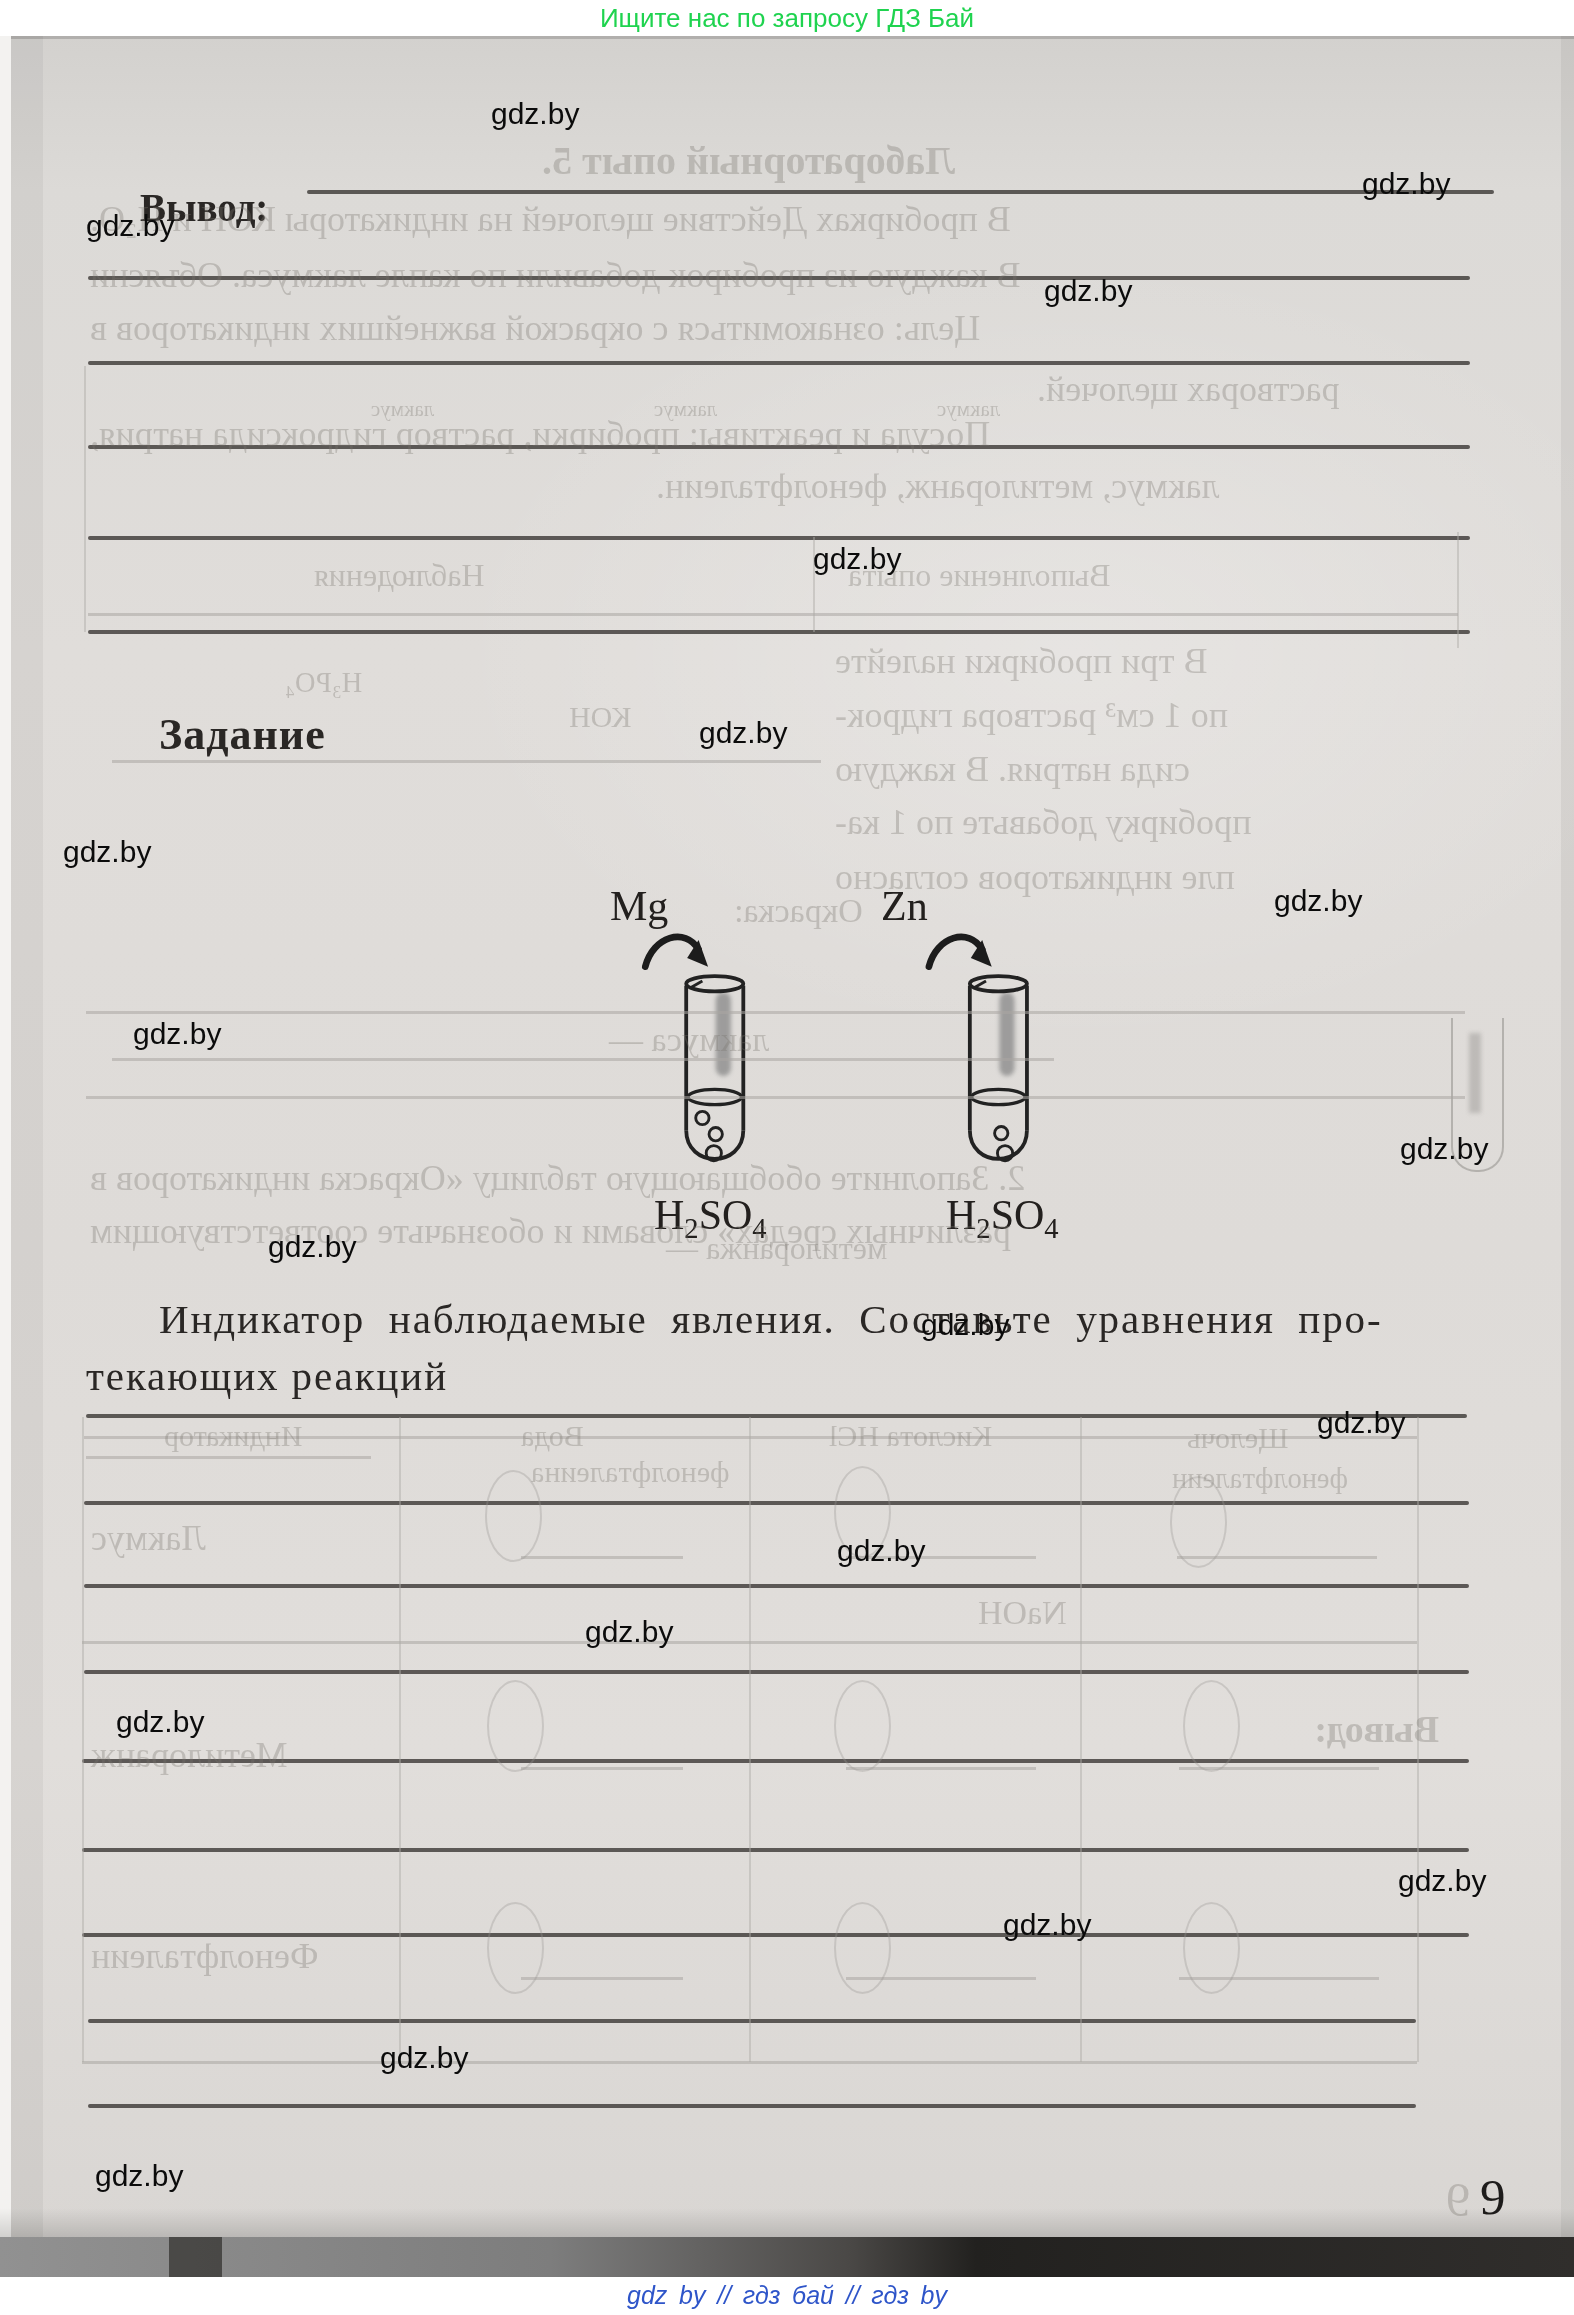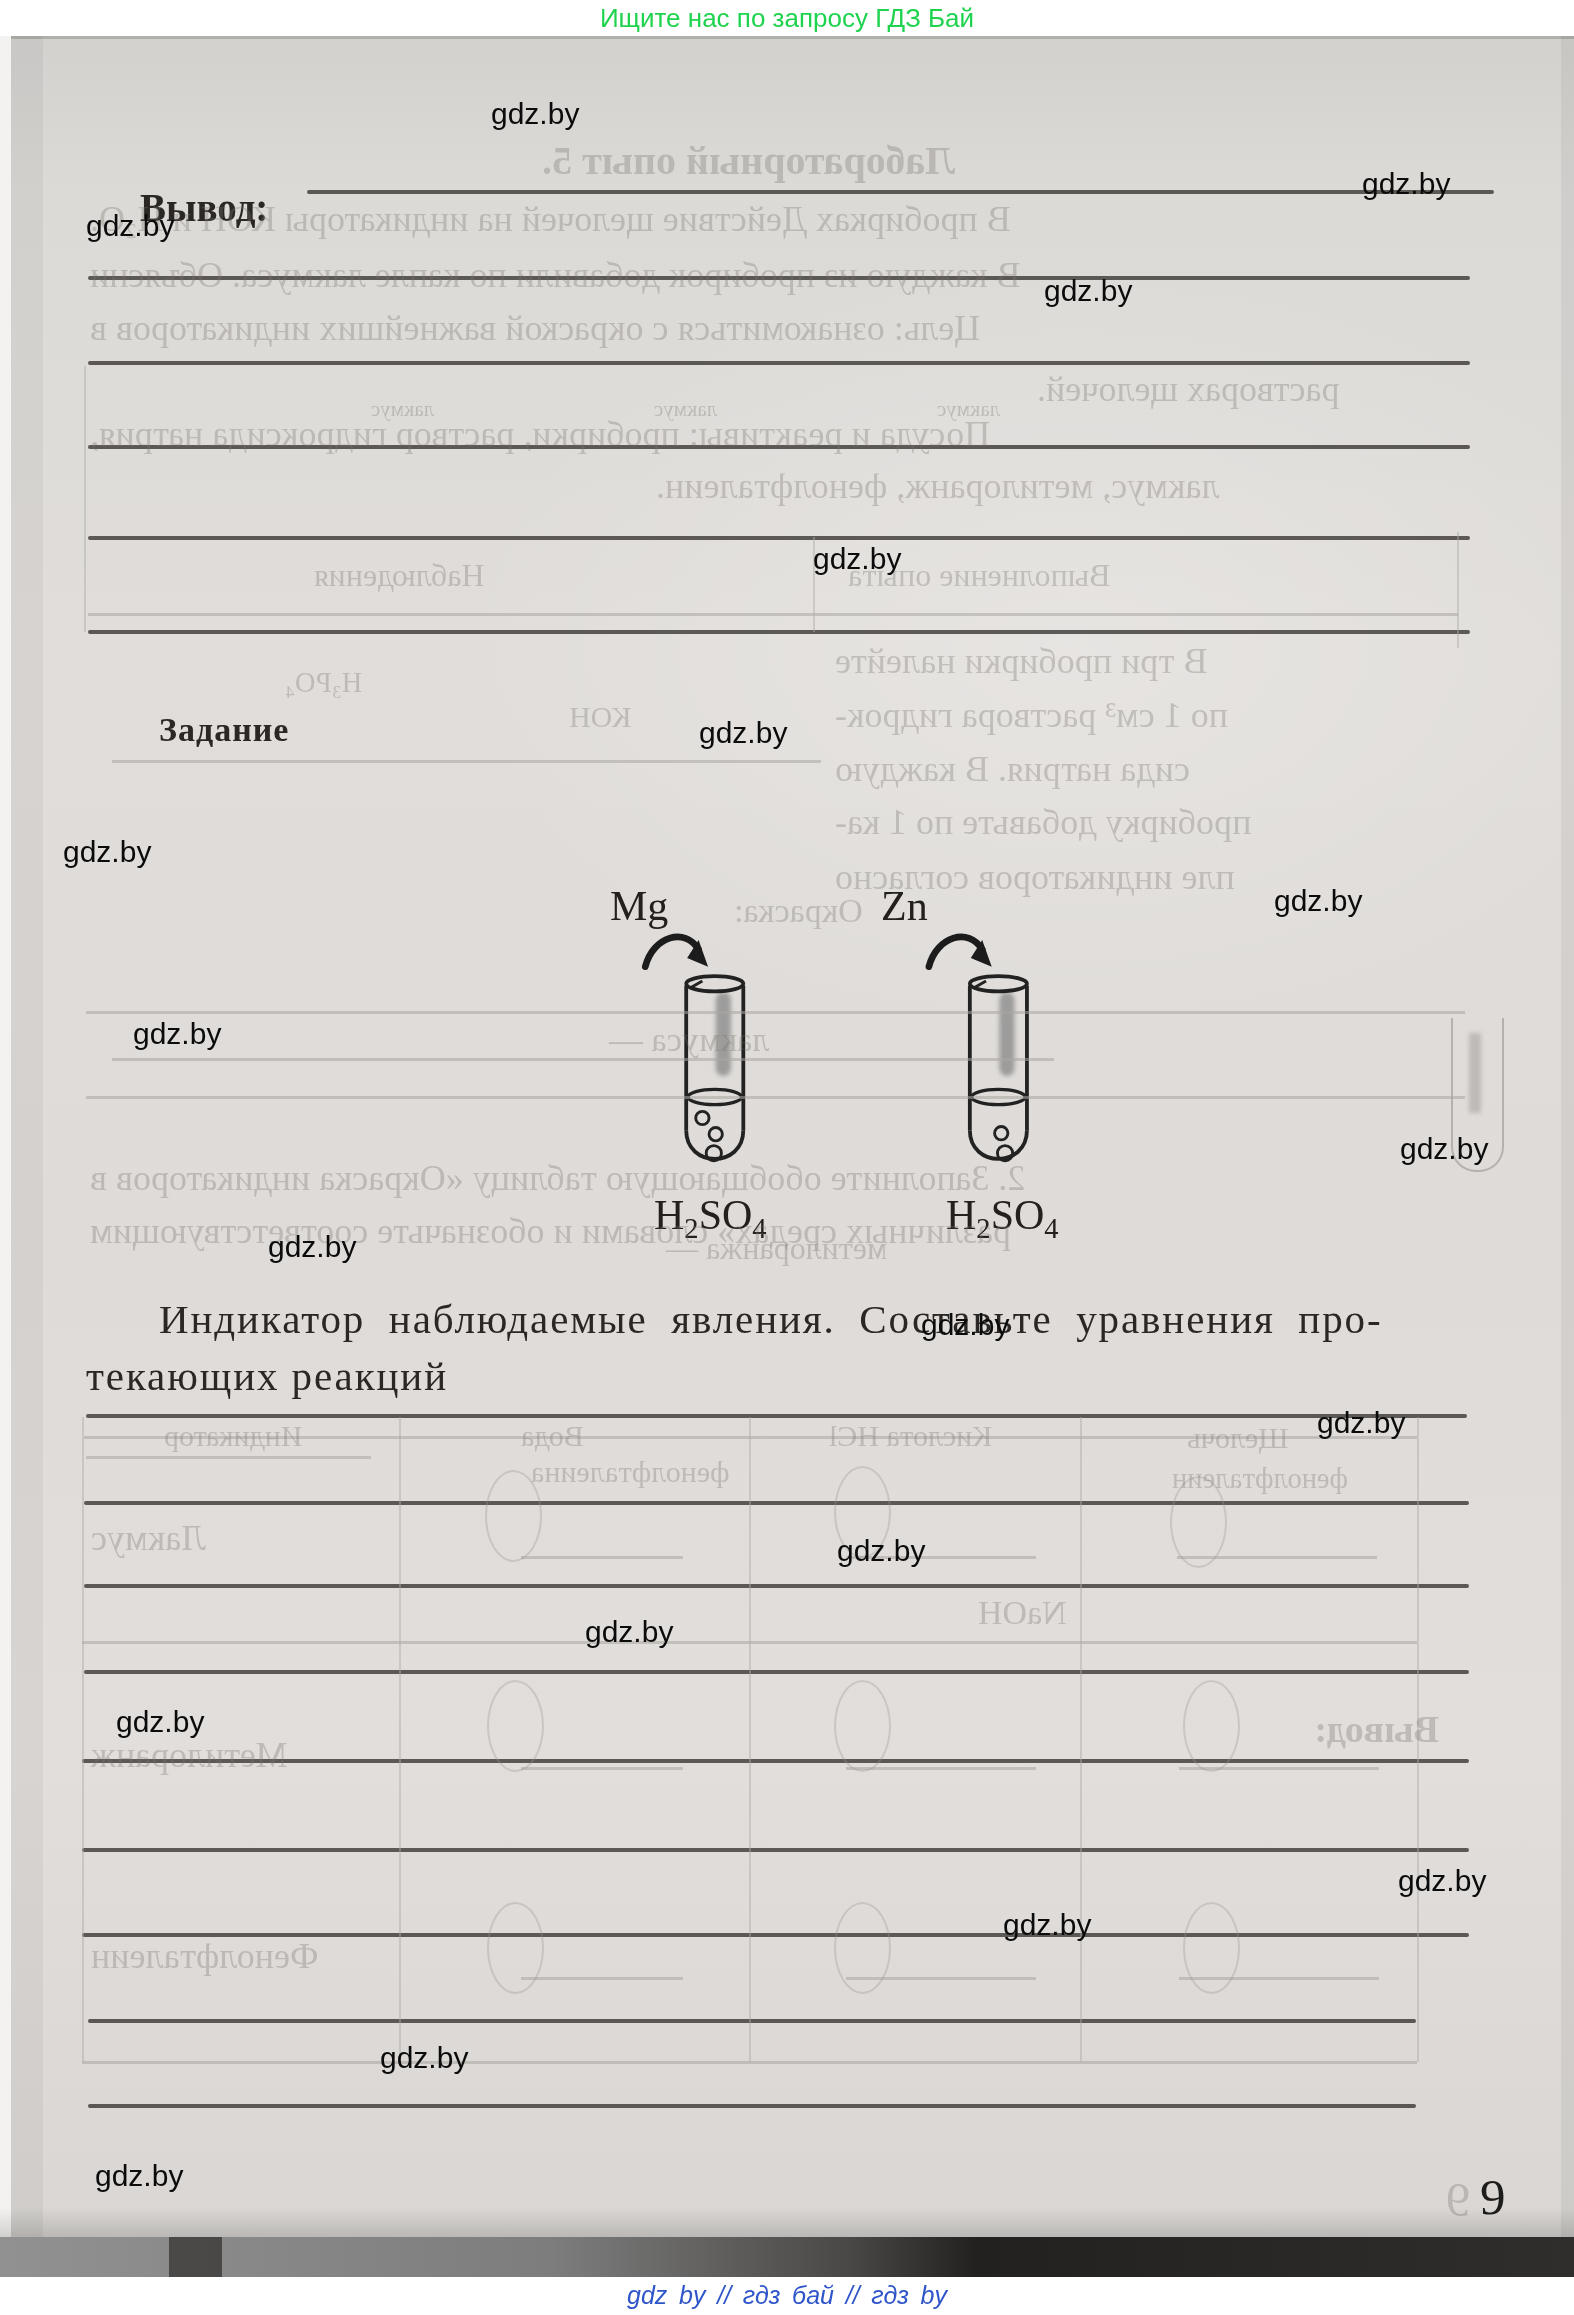--- a/index.html
+++ b/index.html
@@ -58,21 +58,21 @@
 
   <div id="promo-top" style="color: rgb(31, 211, 79);">Ищите нас по запросу ГДЗ Бай</div>
 
   <div id="paper">
     <div id="paper-top-edge"></div>
     <div id="paper-left-edge"></div>
     <div id="paper-left-shade"></div>
     <div id="paper-right-shade"></div>
 
     <div class="ptext bold" style="left:140px;top:152px;font-size:39px;">Вывод:</div>
-    <div class="ptext bold" style="left:159px;top:677px;font-size:34px;letter-spacing:1px;">Задание</div>
+    <div class="ptext bold" style="left:159px;top:677px;font-size:44px;letter-spacing:1px;">Задание</div>
     <div class="ptext" style="left:159px;top:1263px;font-size:41px;letter-spacing:1.9px;word-spacing:11.4px;">Индикатор наблюдаемые явления. Составьте уравнения про-</div>
     <div class="ptext" style="left:86px;top:1320px;font-size:41px;letter-spacing:1.9px;">текающих реакций</div>
 
     <div class="figlabel" style="left:610px;top:849px;font-size:42px;">Mg</div>
     <div class="figlabel" style="left:881px;top:849px;font-size:42px;">Zn</div>
 
     <svg class="abs" style="left:552px;top:883px;" width="533" height="259" viewBox="0 0 560 272">
 
       <g>
         <path d="M98,50 C106,18 140,8 154,32" stroke="#1c1c1c" stroke-width="7" fill="none" stroke-linecap="round"></path>

